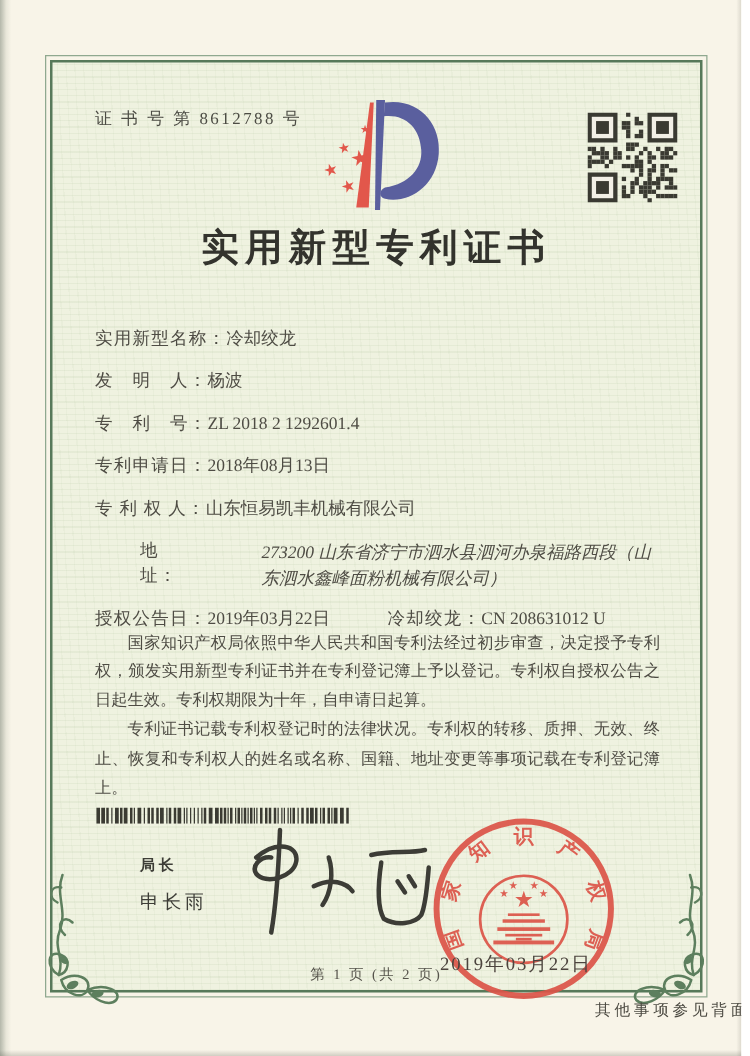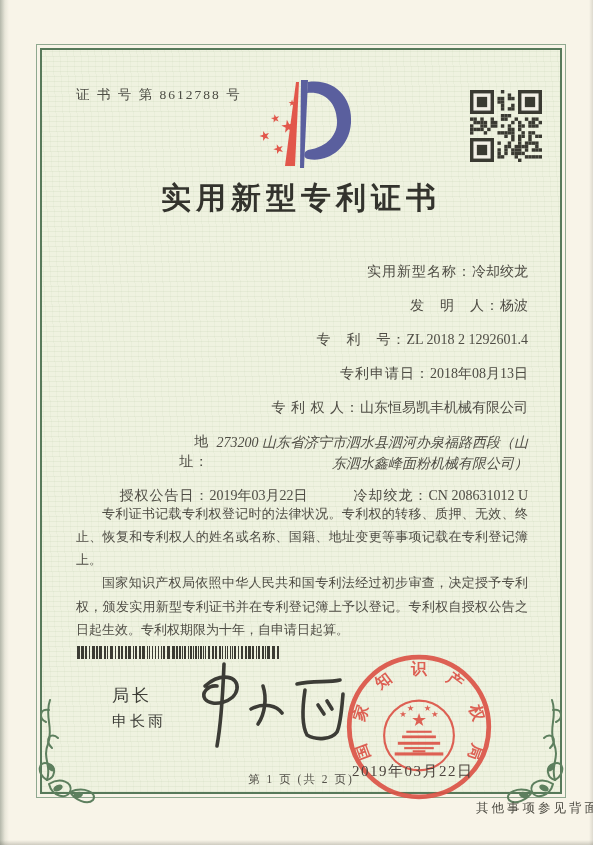--- a/index.html
+++ b/index.html
@@ -19,35 +19,35 @@
       repeating-linear-gradient(0deg,rgba(140,170,120,.10) 0 1px,transparent 1px 5px),
       repeating-linear-gradient(87deg,rgba(140,170,120,.06) 0 1px,transparent 1px 7px);}
 
   .cert-no{position:absolute;left:34px;top:36px;font-size:13.5px;letter-spacing:2px;color:#4c4c44;}
   .logo{position:absolute;left:198px;top:20px;width:122px;height:112px;}
   .qr{position:absolute;left:428px;top:40px;width:72px;height:72px;}
   .title{position:absolute;left:0;top:128px;width:100%;margin:0;text-align:center;
     font-size:30px;font-weight:600;letter-spacing:5px;color:#33332d;}
 
   .fields{position:absolute;left:34px;top:212px;width:452px;font-size:14px;color:#4e4c44;}
-  .field-row{margin-bottom:14px;line-height:20px;white-space:nowrap;text-align:right;}
+  .field-row{margin-bottom:14px;line-height:20px;white-space:nowrap;}
   .field-row .cell{margin-right:46px;}
   .field-row .cell:last-child{margin-right:0;}
   .flabel{letter-spacing:1px;}
   .field-row.address{white-space:normal;margin-bottom:12px;margin-left:36px;}
   .field-row.address .cell{display:flex;align-items:flex-start;margin-right:0;}
   .field-row.address .fvalue{display:inline-block;width:344px;line-height:1.5;font-style:italic;}
 
   .paragraphs{position:absolute;left:34px;top:452px;width:452px;font-size:13px;
     line-height:1.78;color:#4e4c44;text-align:justify;}
   .paragraphs p{margin:0;text-indent:2em;}
 
   .barcode{position:absolute;left:35px;top:596px;width:206px;height:13px;}
 
-  .sign-title{position:absolute;left:70px;top:634px;font-size:17px;letter-spacing:3px;color:#3d3d37;}
+  .sign-title{position:absolute;left:70px;top:634px;font-size:12px;letter-spacing:3px;color:#3d3d37;font-weight:bold;}
   .sign-name{position:absolute;left:70px;top:662px;font-size:15px;letter-spacing:3px;color:#3d3d37;}
   .signature{position:absolute;left:133px;top:606px;width:190px;height:98px;}
 
   .seal{position:absolute;left:303px;top:603px;width:148px;height:148px;opacity:.92;}
   .seal-date{position:absolute;left:310px;top:712px;font-size:15px;letter-spacing:1.5px;color:#4c443e;}
 
   .page-num{position:absolute;left:0;top:722px;width:100%;text-align:center;
     font-size:11.5px;letter-spacing:2px;color:#55534b;}
 
   .back-note{position:absolute;left:0;top:800px;width:600px;text-align:right;
@@ -251,22 +251,22 @@
         <div class="field-row address">
           <span class="cell">
             <span class="flabel">地　　　　址：</span>
             <span class="fvalue">273200 山东省济宁市泗水县泗河办泉福路西段（山东泗水鑫峰面粉机械有限公司）</span>
           </span>
         </div>
         <div class="field-row"><span class="cell"><span class="flabel">授权公告日：</span><span class="fvalue">2019年03月22日</span></span><span class="cell"><span class="flabel">冷却绞龙：</span><span class="fvalue">CN 208631012 U</span></span></div>
       </div>
 
     <div class="paragraphs">
+      <p>国家知识产权局依照中华人民共和国专利法经过初步审查，决定授予专利权，颁发实用新型专利证书并在专利登记簿上予以登记。专利权自授权公告之日起生效。专利权期限为十年，自申请日起算。</p>
       <p>专利证书记载专利权登记时的法律状况。专利权的转移、质押、无效、终止、恢复和专利权人的姓名或名称、国籍、地址变更等事项记载在专利登记簿上。</p>
-      <p>国家知识产权局依照中华人民共和国专利法经过初步审查，决定授予专利权，颁发实用新型专利证书并在专利登记簿上予以登记。专利权自授权公告之日起生效。专利权期限为十年，自申请日起算。</p>
     </div>
 
     <svg class="barcode" viewBox="0 0 206 13" preserveAspectRatio="none" id="barcode-svg">
         <rect x="0" y="0" width="3" height="13" fill="#3b3b33"></rect>
         <rect x="4" y="0" width="3" height="13" fill="#3b3b33"></rect>
         <rect x="8" y="0" width="2" height="13" fill="#3b3b33"></rect>
         <rect x="12" y="0" width="1" height="13" fill="#3b3b33"></rect>
         <rect x="15" y="0" width="3" height="13" fill="#3b3b33"></rect>
         <rect x="19" y="0" width="2" height="13" fill="#3b3b33"></rect>
         <rect x="22" y="0" width="3" height="13" fill="#3b3b33"></rect>

